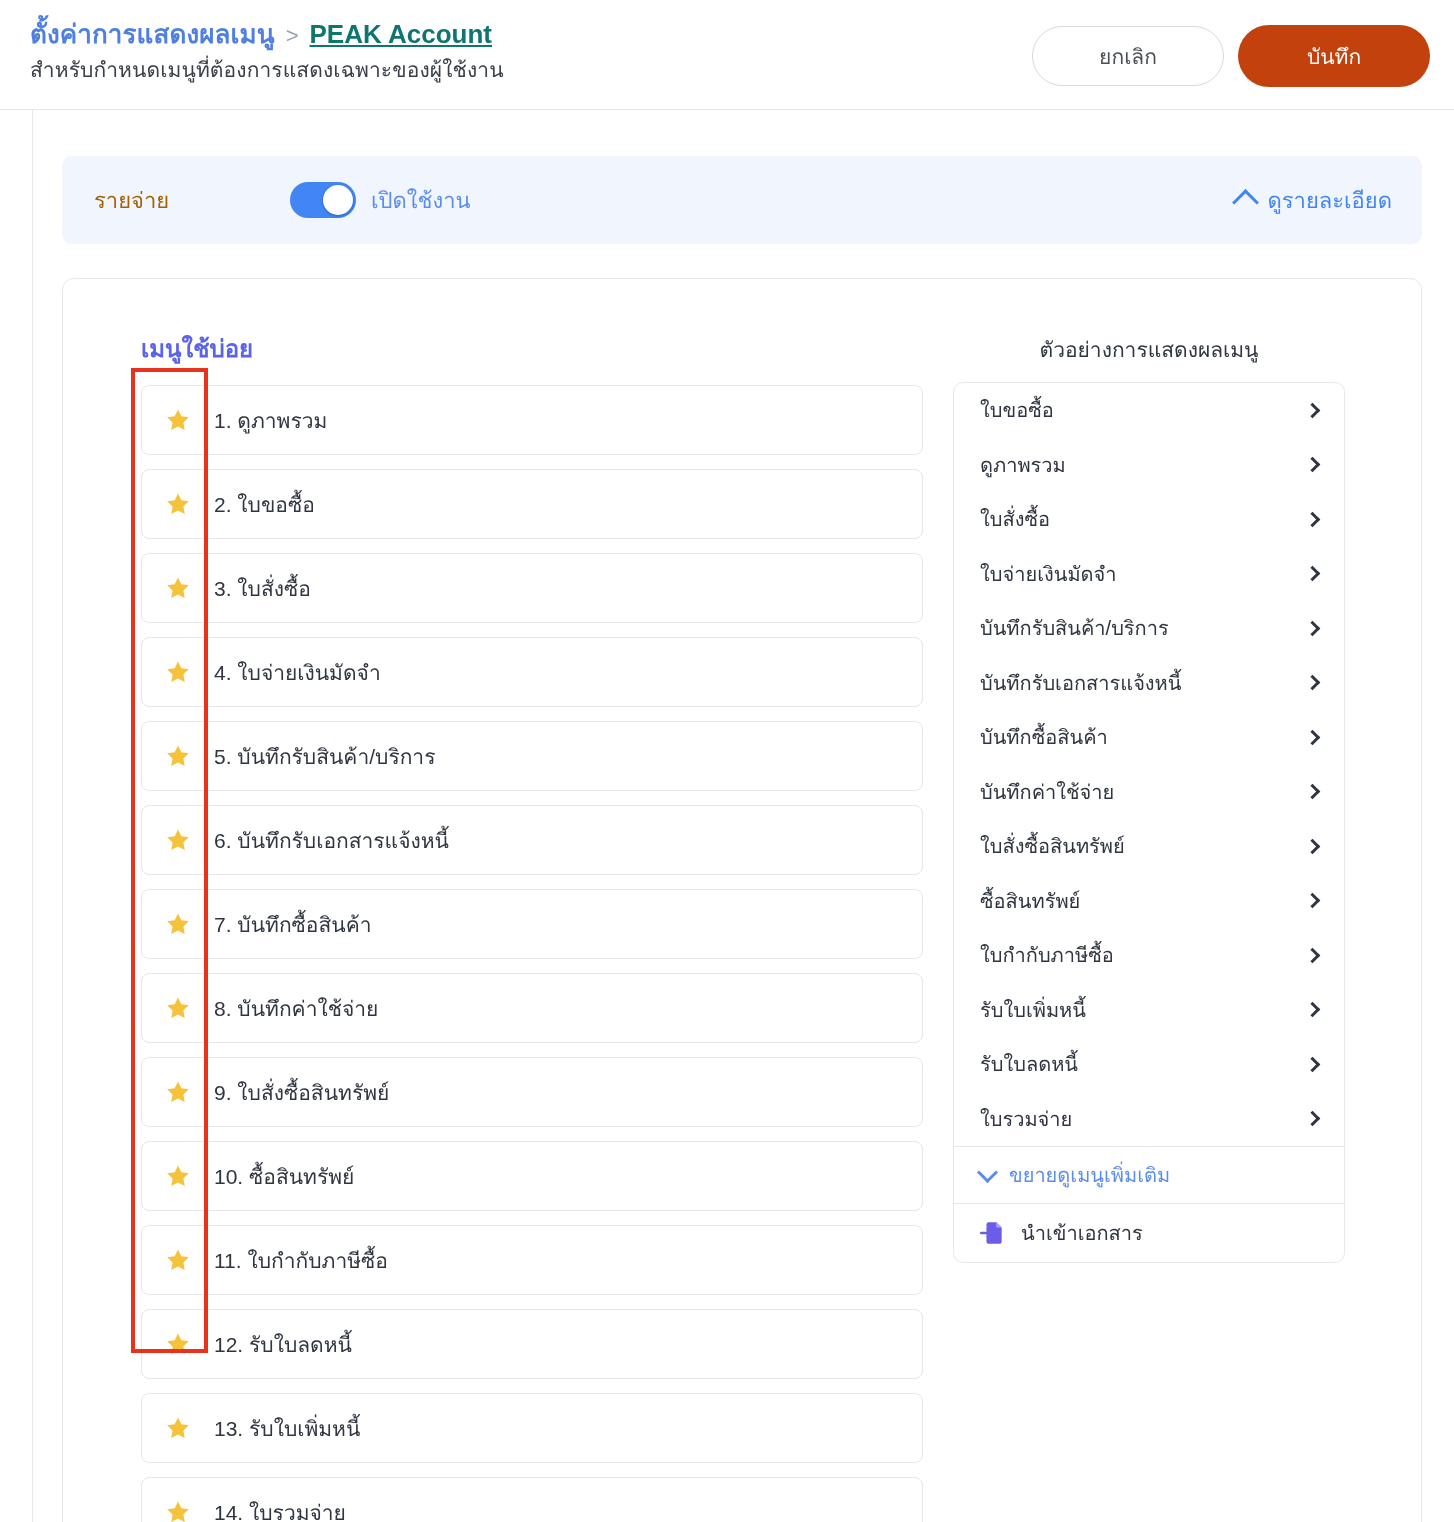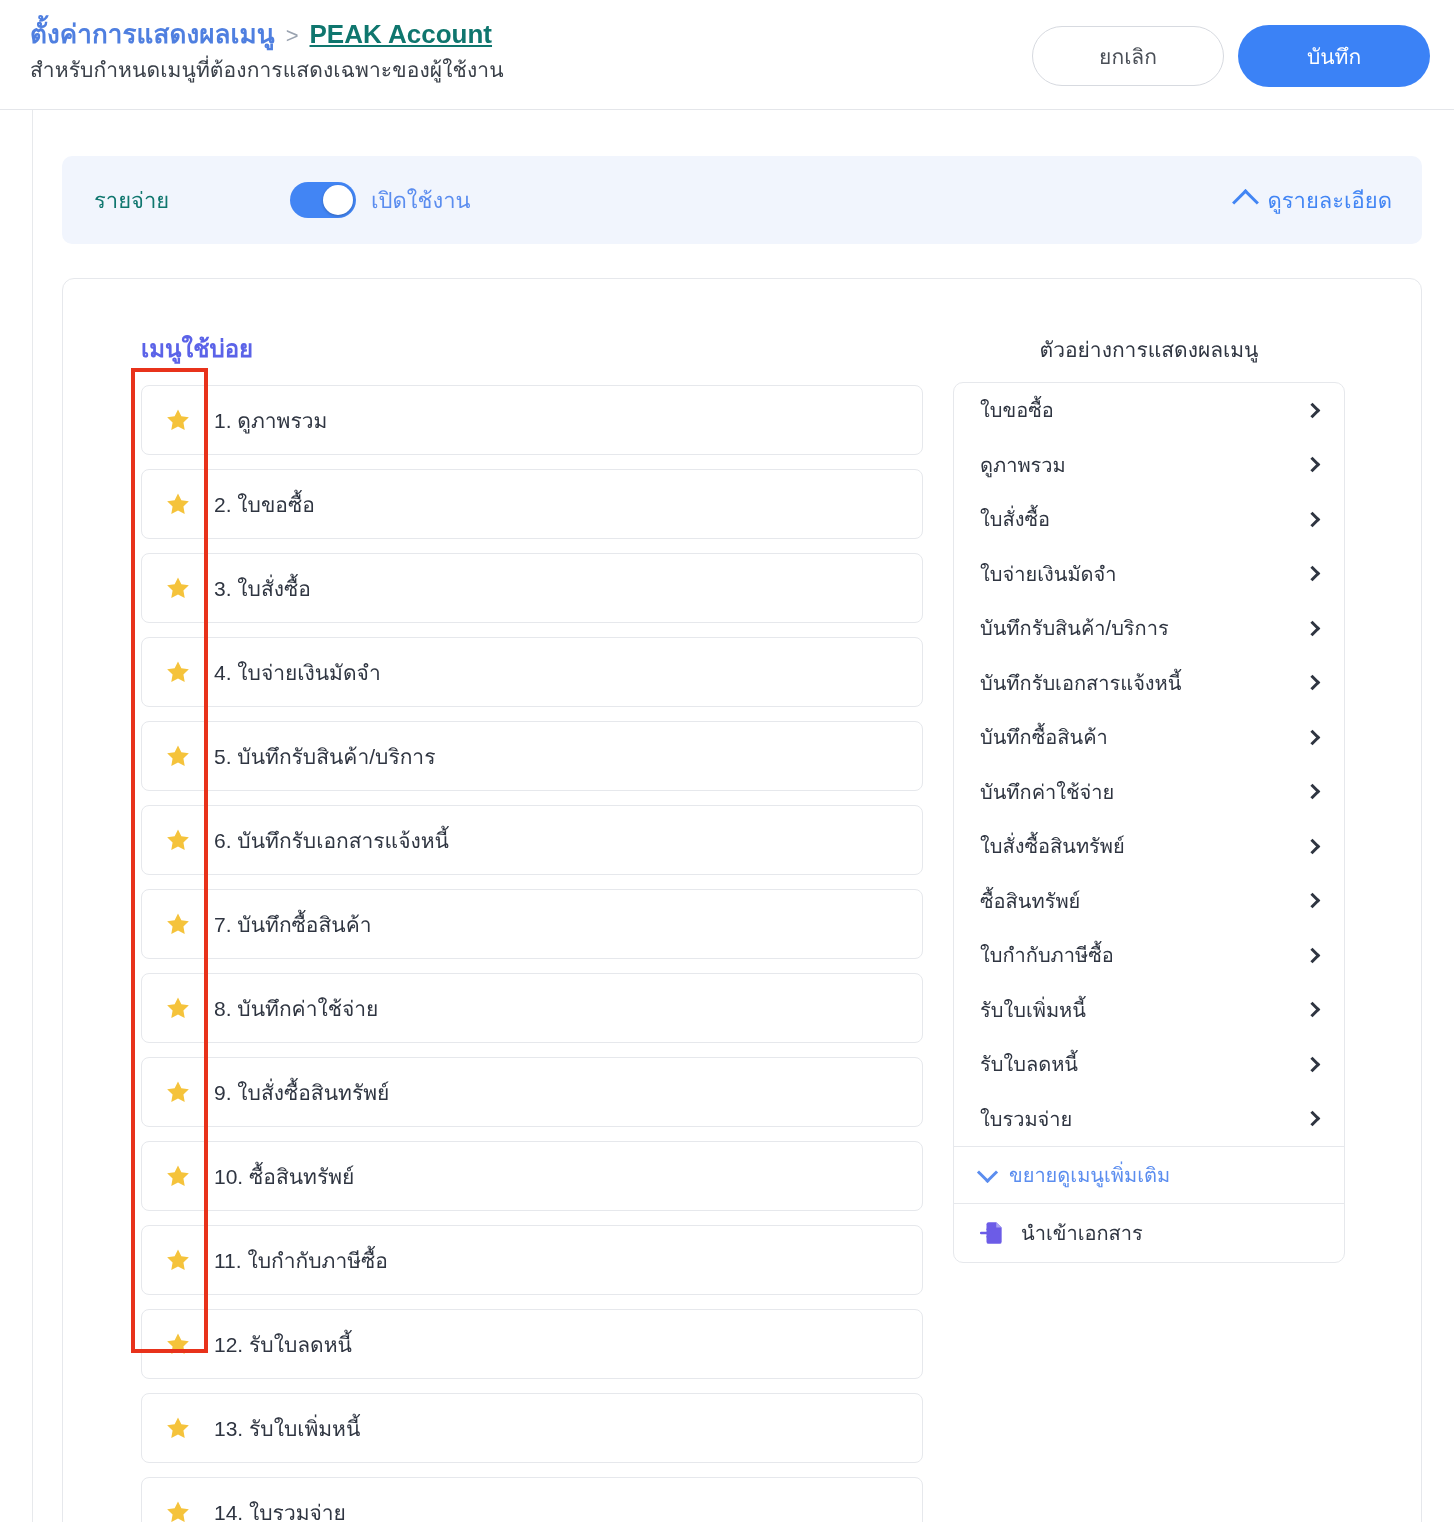--- a/index.html
+++ b/index.html
@@ -46,21 +46,21 @@
     display: inline-flex; align-items: center; justify-content: center;
     font-family: inherit;
   }
   .btn-cancel {
     width: 192px; height: 60px;
     background: #ffffff; color: #4a4f57;
     border: 1.4px solid #d7dae0;
   }
   .btn-save {
     width: 192px; height: 62px;
-    background: #3b82f6; color: #ffffff;
+    background: #c2410c; color: #ffffff;
     border: none;
   }
 
   
   .left-rail {
     position: absolute;
     left: 32px; top: 110px;
     width: 1px; height: 1412px;
     background: #e7e9ec;
   }
@@ -75,21 +75,21 @@
   
   .section-bar {
     position: relative;
     height: 88px;
     background: #f1f5fd;
     border-radius: 10px;
     display: flex; align-items: center;
     padding: 0 30px 0 32px;
   }
   .section-title {
-    font-size: 22px; color: #0f766e;
+    font-size: 22px; color: #a16207;
     width: 196px; flex: none;
   }
   .toggle-group { display: flex; align-items: center; gap: 15px; }
   .toggle {
     width: 66px; height: 36px;
     background: #4285f4;
     border-radius: 999px;
     position: relative; cursor: pointer; flex: none;
   }
   .toggle .knob {

